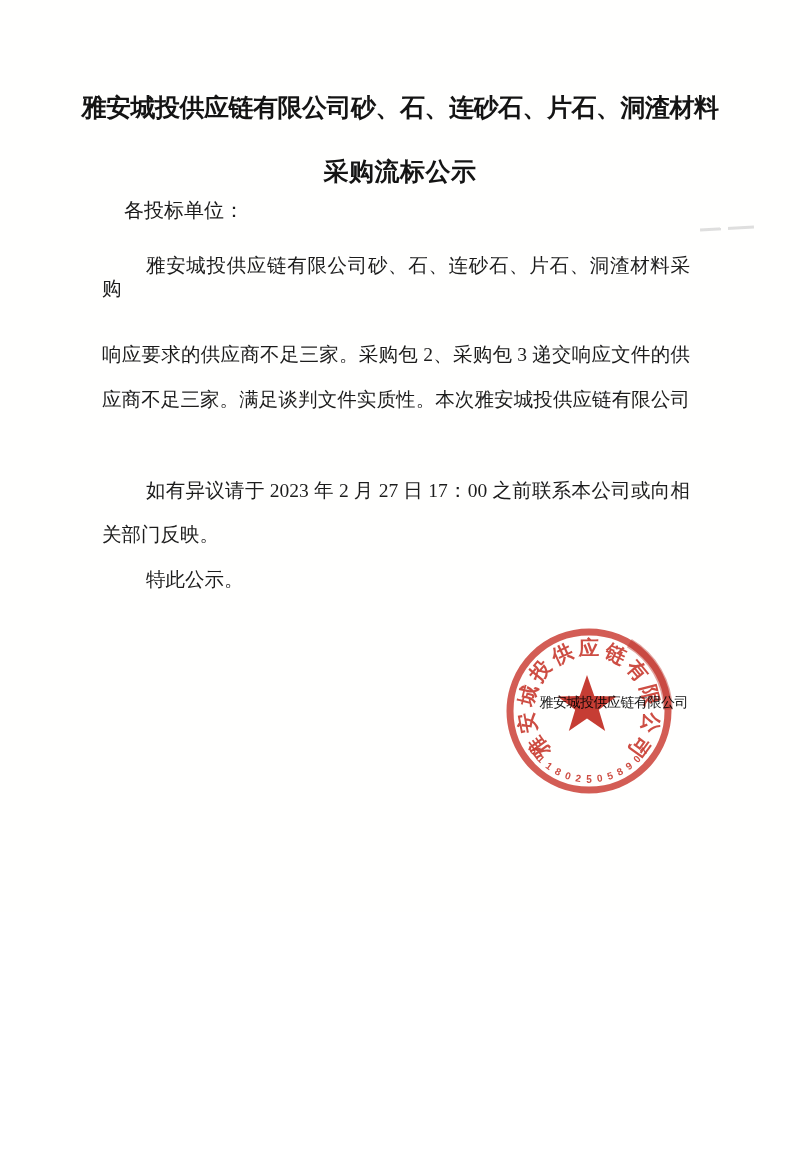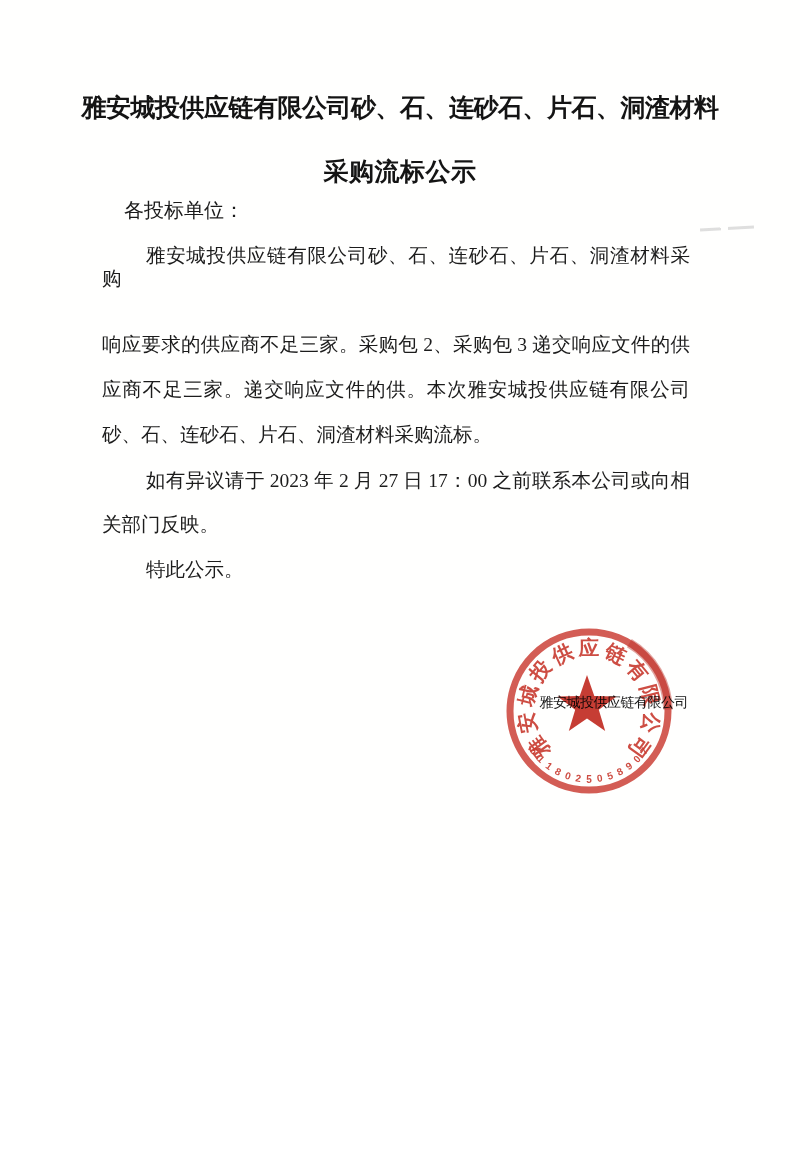--- a/index.html
+++ b/index.html
@@ -21,21 +21,21 @@
     color:#141414;
   }
   .title.l1{top:91px;}
   .title.l2{top:155px;letter-spacing:0.5px;}
   .salutation{
     position:absolute;left:124px;top:200px;
     font-size:20px;line-height:1.05;color:#1a1a1a;
   }
   .bl{
     position:absolute;left:102px;width:588px;
-    font-size:19.5px;line-height:1.2;color:#1c1c1c;
+    font-size:19.5px;line-height:1.2;color:#1c1c1c;margin-top:10px;
   }
   .just{text-align:justify;text-align-last:justify;}
   .ind{text-indent:44px;}
   .bl1{top:244px;}
   .bl2{top:289px;}
   .bl3{top:333px;}
   .bl4{top:378px;}
   .bl5{top:423px;}
   .bl6{top:469px;}
   .bl7{top:513px;}
@@ -89,22 +89,21 @@
 
 <div class="page">
 
   <div class="title l1">雅安城投供应链有限公司砂、石、连砂石、片石、洞渣材料</div>
   <div class="title l2">采购流标公示</div>
 
   <div class="salutation">各投标单位：</div>
 
   <div class="bl bl1 ind just">雅安城投供应链有限公司砂、石、连砂石、片石、洞渣材料采购</div>
   <div class="bl bl3 just">响应要求的供应商不足三家。采购包 2、采购包 3 递交响应文件的供</div>
-  <div class="bl bl4 just">应商不足三家。递交响应文件的供。本次雅安城投供应链有限公司</div>
-  <div class="bl bl5">砂、石、连砂石、片石、洞渣材料采购流标。</div>
+  <div class="bl bl4 just">应商不足三家。满足谈判文件实质性。本次雅安城投供应链有限公司</div>
   <div class="bl bl6 ind just">如有异议请于 2023 年 2 月 27 日 17：00 之前联系本公司或向相</div>
   <div class="bl bl7">关部门反映。</div>
   <div class="bl bl8 ind">特此公示。</div>
 
   <div class="sig company">雅安城投供应链有限公司</div>
 
   <svg class="seal" viewBox="0 0 200 200" width="200" height="200" aria-hidden="true">
     <circle class="ring" cx="100" cy="100" r="79"></circle>
     <circle class="ring-blotch" cx="100" cy="100" r="79"></circle>
     <polygon class="star" points="98,64 105.3,85 127.5,85.4 109.8,98.8 116.2,120.1 98,107.4 79.8,120.1 86.2,98.8 68.5,85.4 90.7,85"></polygon>

